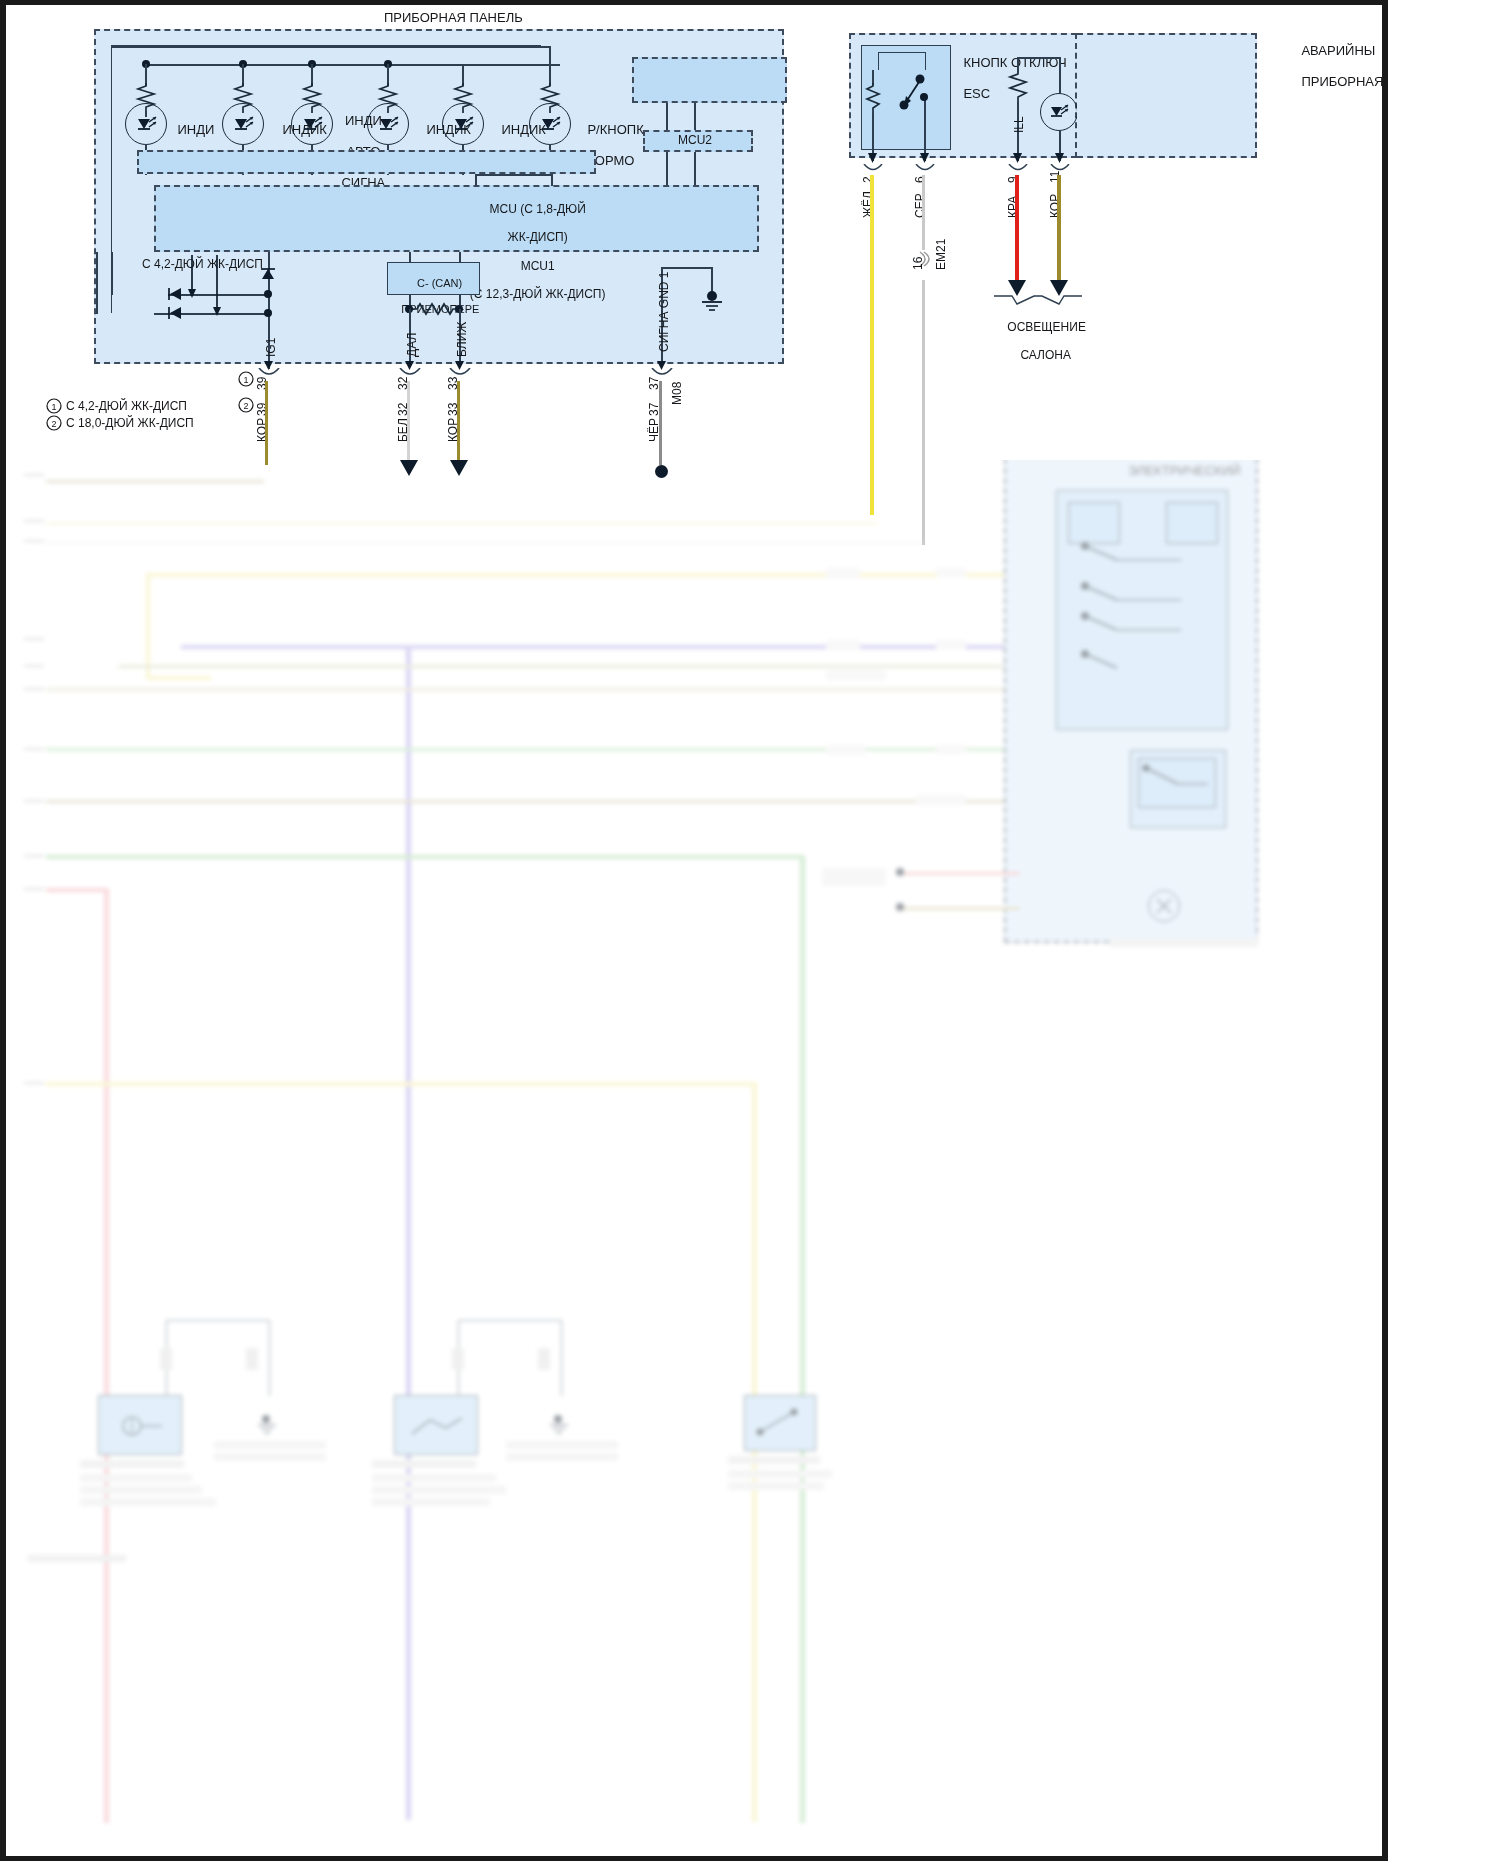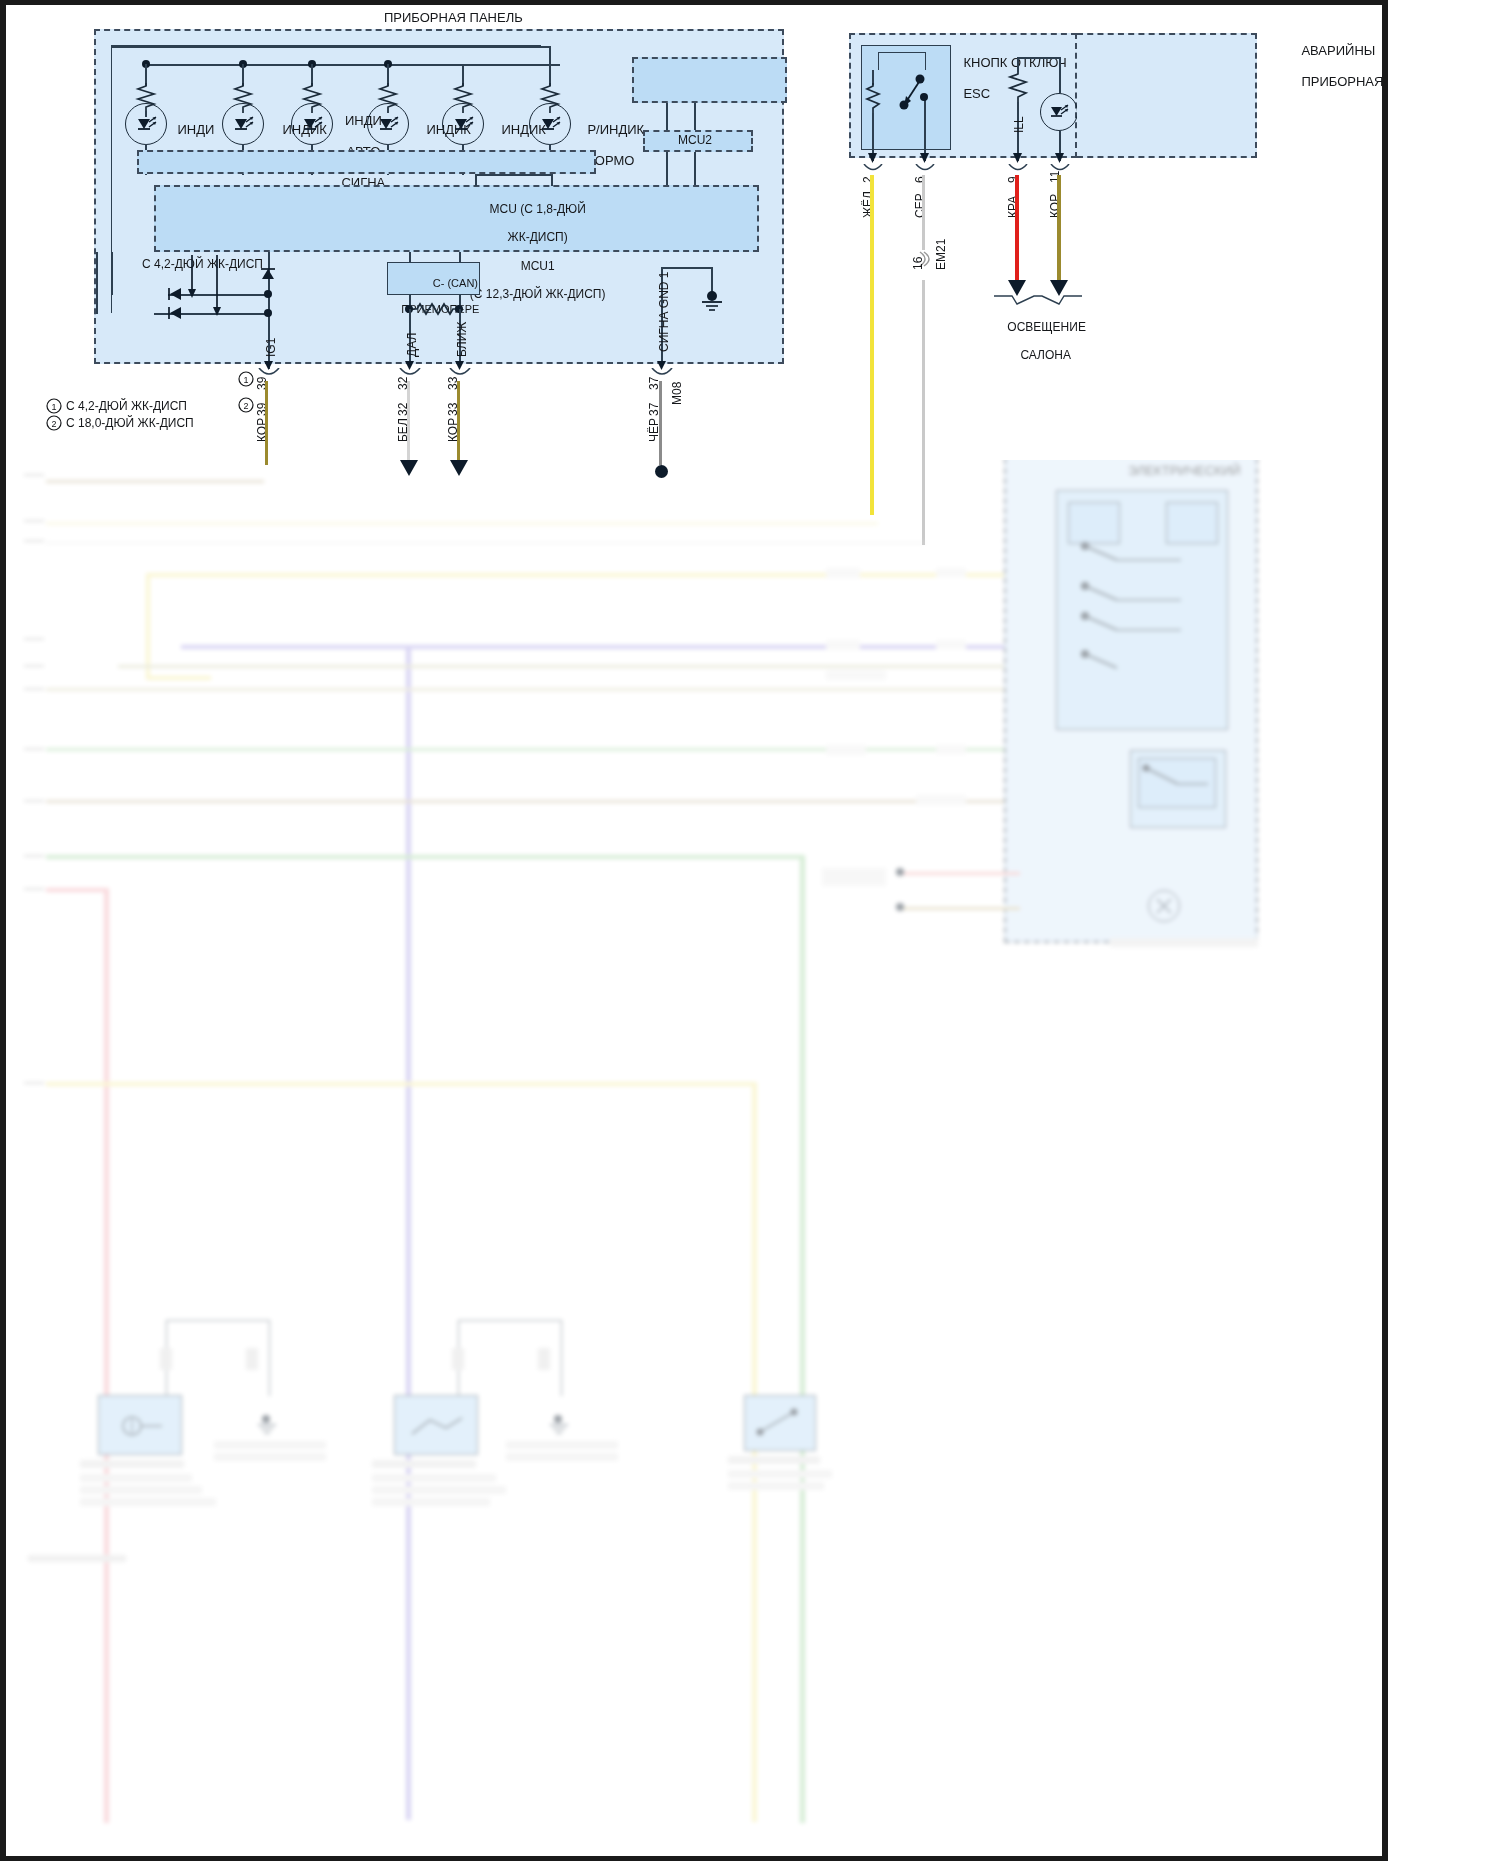--- a/index.html
+++ b/index.html
@@ -154,21 +154,21 @@
   <svg class="abs" style="left:530px;top:105px;" width="28" height="28" viewBox="0 0 28 28">
     <polygon points="6,9 18,9 12,19" fill="#0d1b2a"></polygon>
     <line x1="6" y1="19" x2="18" y2="19" stroke="#0d1b2a" stroke-width="1.8"></line>
     <line x1="17" y1="12" x2="24" y2="7" stroke="#0d1b2a" stroke-width="1.4"></line>
     <polygon points="24,7 20.5,7.6 23.1,10" fill="#0d1b2a"></polygon>
     <line x1="17" y1="17" x2="24" y2="12" stroke="#0d1b2a" stroke-width="1.4"></line>
     <polygon points="24,12 20.5,12.6 23.1,15" fill="#0d1b2a"></polygon>
   </svg>
   <div class="vline" style="left:543px;top:139px;height:31px;"></div>
   <div class="txt" style="left:567px;top:102px;">
-    <span>Р/ИНДИК</span><br>
+    <span>Р/КНОПК</span><br>
     <span>ТОРМО</span>
   </div>
 
   <div class="hline" style="left:105px;top:41px;width:440px;"></div>
 
   <div class="dash" style="left:626px;top:52px;width:155px;height:46px;background:#bcdcf5;border-width:2px;"></div>
   <div class="vline" style="left:660px;top:98px;height:27px;"></div>
   <div class="vline" style="left:688px;top:98px;height:27px;"></div>
 
   <div class="dash" style="left:637px;top:125px;width:110px;height:22px;background:#bcdcf5;border-width:2px;"></div>
@@ -216,21 +216,21 @@
   <svg class="abs" style="left:205px;top:250px;" width="12" height="62" viewBox="0 0 12 62">
     <line x1="6" y1="0" x2="6" y2="54" stroke="#0d1b2a" stroke-width="1.7"></line>
     <polygon points="6,61 2,52 10,52" fill="#0d1b2a"></polygon>
   </svg>
   <div class="vline" style="left:105px;top:247px;height:43px;"></div>
   <div class="vline" style="left:90px;top:247px;height:62px;"></div>
   <div class="vlbl"></div>
   <div class="vtxt" style="left:258px;top:352px;font-size:12px;">IG1</div>
 
   <div class="solid" style="left:381px;top:257px;width:93px;height:33px;background:#bcdcf5;"></div>
-  <div class="txt" style="left:383px;top:259px;width:89px;text-align:right;font-size:11px;">
+  <div class="txt" style="left:383px;top:259px;width:89px;text-align:center;font-size:11px;">
     <span>C- (CAN)</span><br>
     <span>ПРИЕМОПЕРЕ</span>
   </div>
   <div class="vline" style="left:403px;top:247px;height:10px;"></div>
   <div class="vline" style="left:453px;top:247px;height:10px;"></div>
   <div class="vline" style="left:403px;top:290px;height:14px;"></div>
   <div class="vline" style="left:453px;top:290px;height:14px;"></div>
   <svg class="abs" style="left:403px;top:296px;" width="52" height="16" viewBox="0 0 52 16">
     <polyline points="0,8 8,8 11,3 17,13 23,3 29,13 35,3 41,13 44,8 52,8" fill="none" stroke="#1b2b3a" stroke-width="1.7"></polyline>
   </svg>

